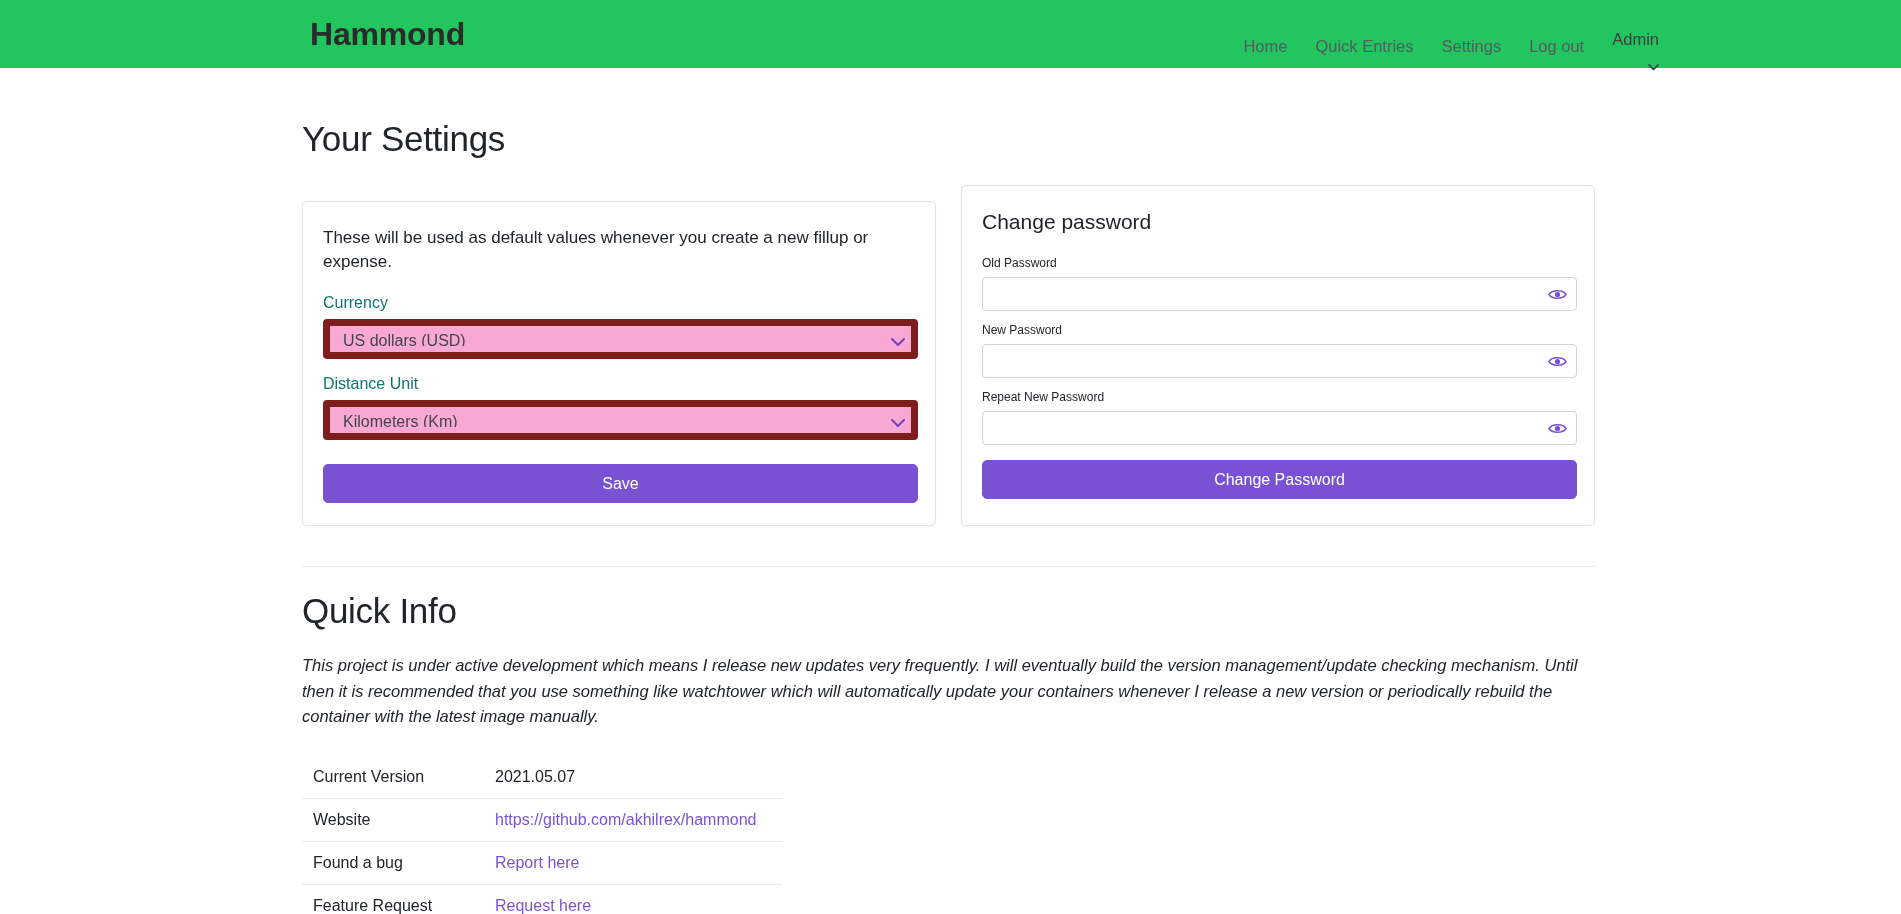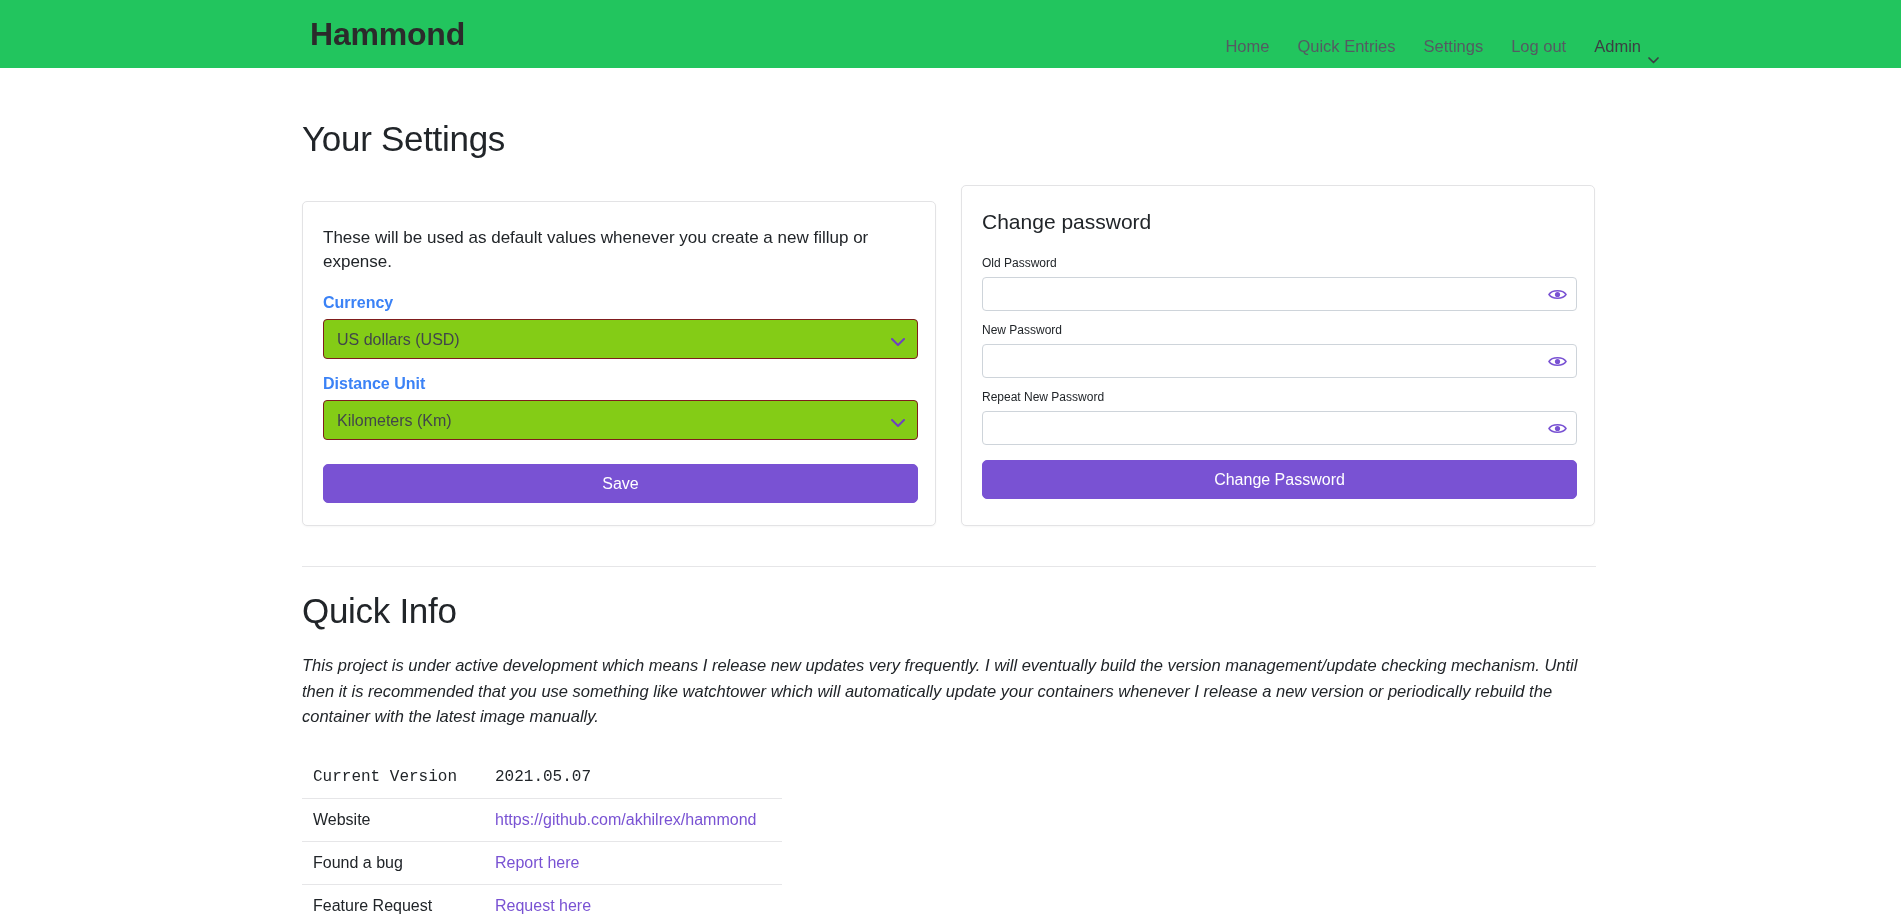--- a/index.html
+++ b/index.html
@@ -54,20 +54,21 @@
   }
   .nav-dropdown {
     display: flex;
     align-items: flex-end;
     gap: 7px;
     padding: 0 14px;
     font-size: 16.5px;
     color: #3c3f43;
     white-space: nowrap;
     cursor: pointer;
+    flex-direction: column;
   }
   .caret {
     display: inline-block;
     width: 11px;
     height: 7px;
   }
 
   
   .container {
     position: absolute;
@@ -112,36 +113,35 @@
     font-size: 17px;
     line-height: 1.4;
     color: #212529;
     margin: 0 0 20px 0;
     max-width: 570px;
   }
 
   .field-label {
     display: block;
     font-size: 16px;
-    color: #3b82f6;
+    color: #0f766e;
     margin: 0 0 7px 0;
-    font-weight: bold;
   }
   .field-block { margin-bottom: 16px; }
 
   .select-wrap {
     position: relative;
     width: 595px;
   }
   .form-control {
     width: 100%;
     height: 40px;
-    border: 1px solid #7f1d1d;
+    border: 7px solid #7f1d1d;
     border-radius: 4px;
-    background: #84cc16;
+    background: #f9a8d4;
     font-size: 16px;
     color: #41464b;
     padding: 6px 38px 6px 13px;
     font-family: "Liberation Sans", sans-serif;
     appearance: none;
     -webkit-appearance: none;
     outline: none;
   }
   .select-caret {
     position: absolute;
@@ -235,21 +235,21 @@
   .info-table {
     border-collapse: collapse;
     width: 480px;
     font-size: 16px;
   }
   .info-table td {
     padding: 12px 11px;
     border-top: 1px solid #e6e6e8;
     color: #212529;
   }
-  .info-table tr:first-child td { border-top: none; font-family: Liberation Mono, monospace; }
+  .info-table tr:first-child td { border-top: none; }
   .info-table td.key { width: 182px; }
   .info-link {
     color: #7952d3;
     text-decoration: none;
   }
   .more-info-wrap { margin-left: 13px; }
 </style>
 </head>
 <body>
 

